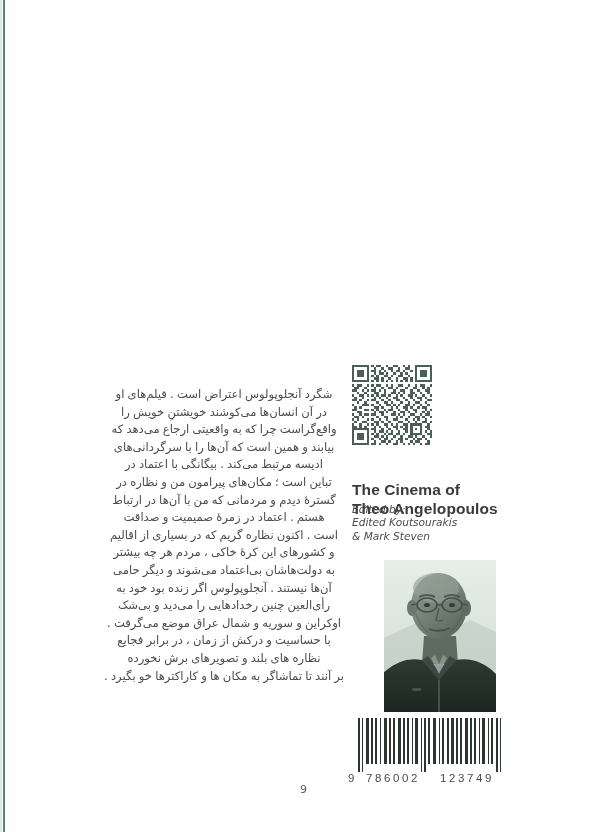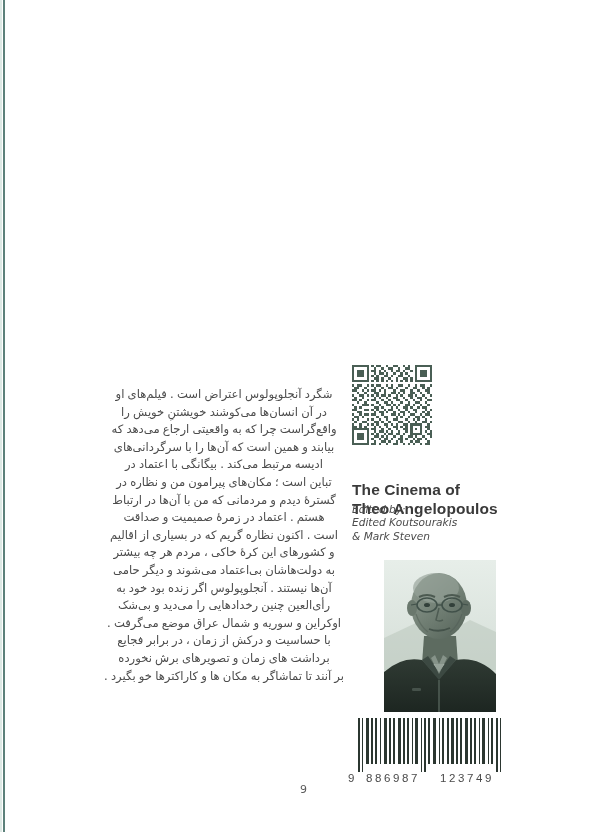--- a/index.html
+++ b/index.html
@@ -100,21 +100,21 @@
       <span class="ln">تباین است ؛ مکان‌های پیرامون من و نظاره در</span>
       <span class="ln">گسترۀ دیدم و مردمانی که من با آن‌ها در ارتباط</span>
       <span class="ln">هستم . اعتماد در زمرۀ صمیمیت و صداقت</span>
       <span class="ln">است . اکنون نظاره گریم که در بسیاری از اقالیم</span>
       <span class="ln">و کشورهای این کرۀ خاکی ، مردم هر چه بیشتر</span>
       <span class="ln">به دولت‌هاشان بی‌اعتماد می‌شوند و دیگر حامی</span>
       <span class="ln">آن‌ها نیستند . آنجلوپولوس اگر زنده بود خود به</span>
       <span class="ln">رأی‌العین چنین رخدادهایی را می‌دید و بی‌شک</span>
       <span class="ln">اوکراین و سوریه و شمال عراق موضع می‌گرفت .</span>
       <span class="ln">با حساسیت و درکش از زمان ، در برابر فجایع</span>
-      <span class="ln">برداشت های زمان و تصویرهای برش نخورده</span>
+      <span class="ln">نظاره های بلند و تصویرهای برش نخورده</span>
       <span class="ln">بر آنند تا تماشاگر به مکان ها و کاراکترها خو بگیرد .</span>
     </p>
   </div>
 
   <div class="folio">9</div>
 
   <div class="rightcol">
 
     <div class="qr-wrap">
       <svg viewBox="0 0 33 33" shape-rendering="crispEdges" aria-hidden="true">
@@ -553,19 +553,19 @@
             <rect x="134" y="0" width="3.2" height="46"></rect>
             <rect x="139.5" y="0" width="1.6" height="46"></rect>
             <rect x="143" y="0" width="2.4" height="46"></rect>
             <rect x="148" y="0" width="1.6" height="54"></rect>
             <rect x="151.5" y="0" width="1.6" height="54"></rect>
           </g>
         </svg>
       </div>
       <div class="bc-digits">
         <i class="bc-d0">9</i>
-        <i class="bc-d1">886987</i>
+        <i class="bc-d1">786002</i>
         <i class="bc-d2">123749</i>
       </div>
     </div>
 
   </div>
 </div>
 
 </body></html>

